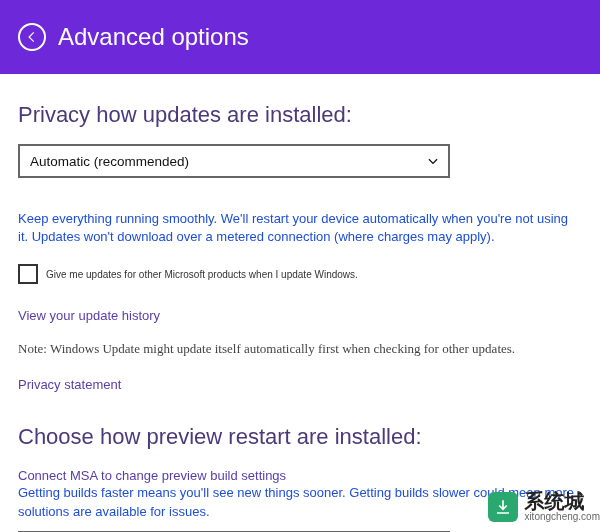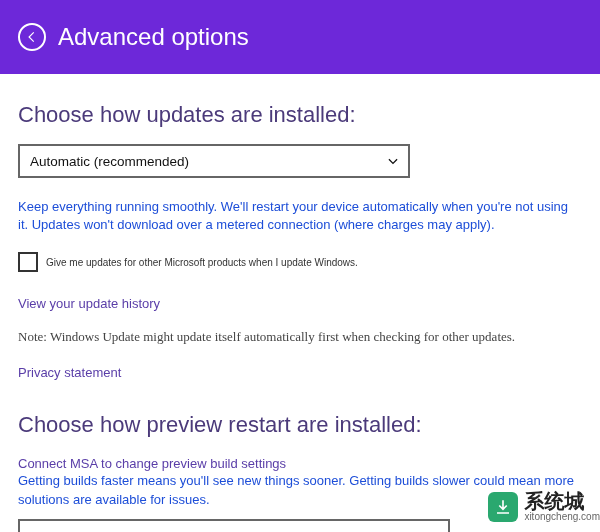--- a/index.html
+++ b/index.html
@@ -27,30 +27,30 @@
     color: #222;
   }
   .section-heading {
     font-size: 22px;
     font-weight: 400;
     color: #4b3a7a;
     margin-bottom: 16px;
   }
   .select-row {
     border: 2px solid #666;
-    width: 392px;
+    width: 432px;
     height: 34px;
     display: flex;
     align-items: center;
     justify-content: space-between;
     padding: 0 8px 0 10px;
     font-size: 13.5px;
     color: #111;
     cursor: pointer;
-    margin-bottom: 20px;
+    margin-bottom: 32px;
   }
   .select-row svg { width: 14px; height: 14px; stroke: #111; fill: none; stroke-width: 2.2; }
   .desc {
     font-size: 13px;
     color: #1d4ed8;
     line-height: 1.4;
     margin-bottom: 18px;
     max-width: 560px;
   }
   .checkbox-row {
@@ -113,21 +113,21 @@
     <svg viewBox="0 0 24 24">
           <path d="M15 4 L7 12 L15 20"></path>
         </svg>
   </div>
   <div class="title-text">Advanced options</div>
 </div>
 
 <div class="content">
 
   
-  <div class="section-heading">Choose how updates are installed:</div>
+  <div class="section-heading">Privacy how updates are installed:</div>
 
   <div class="select-row">
     <span>Automatic (recommended)</span>
     <svg viewBox="0 0 24 24">
           <path d="M5 9 L12 16 L19 9"></path>
         </svg>
   </div>
 
   <div class="desc">Keep everything running smoothly. We'll restart your device automatically when you're not using it. Updates won't download over a metered connection (where charges may apply).</div>
 

